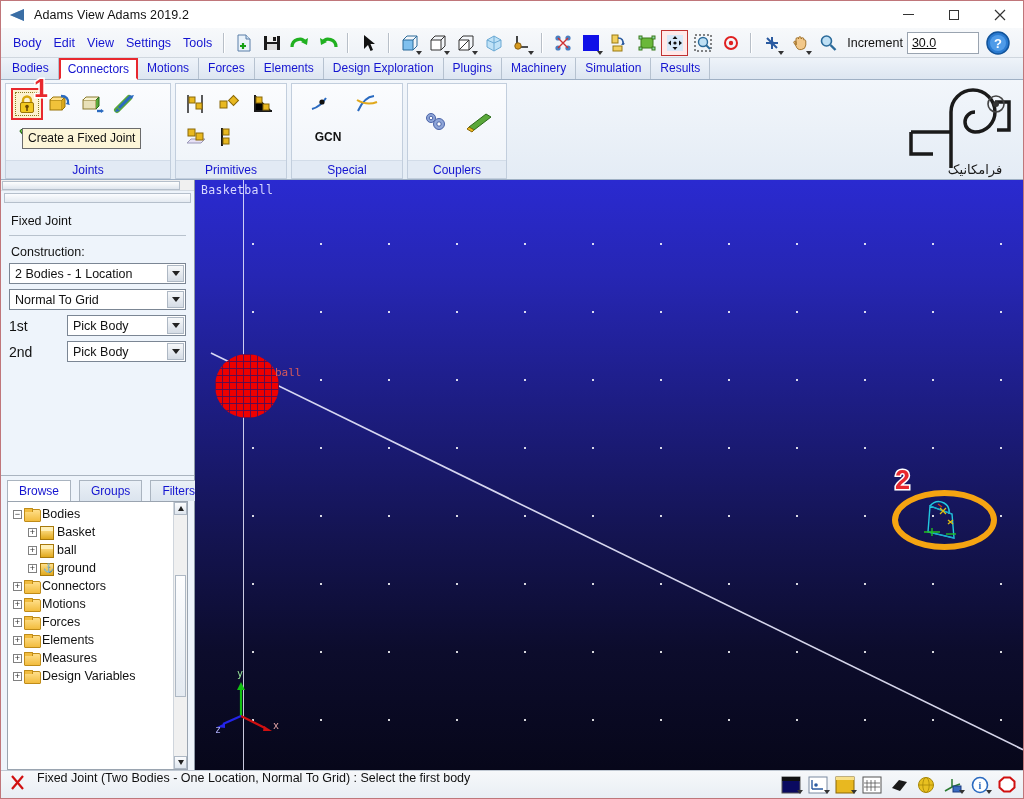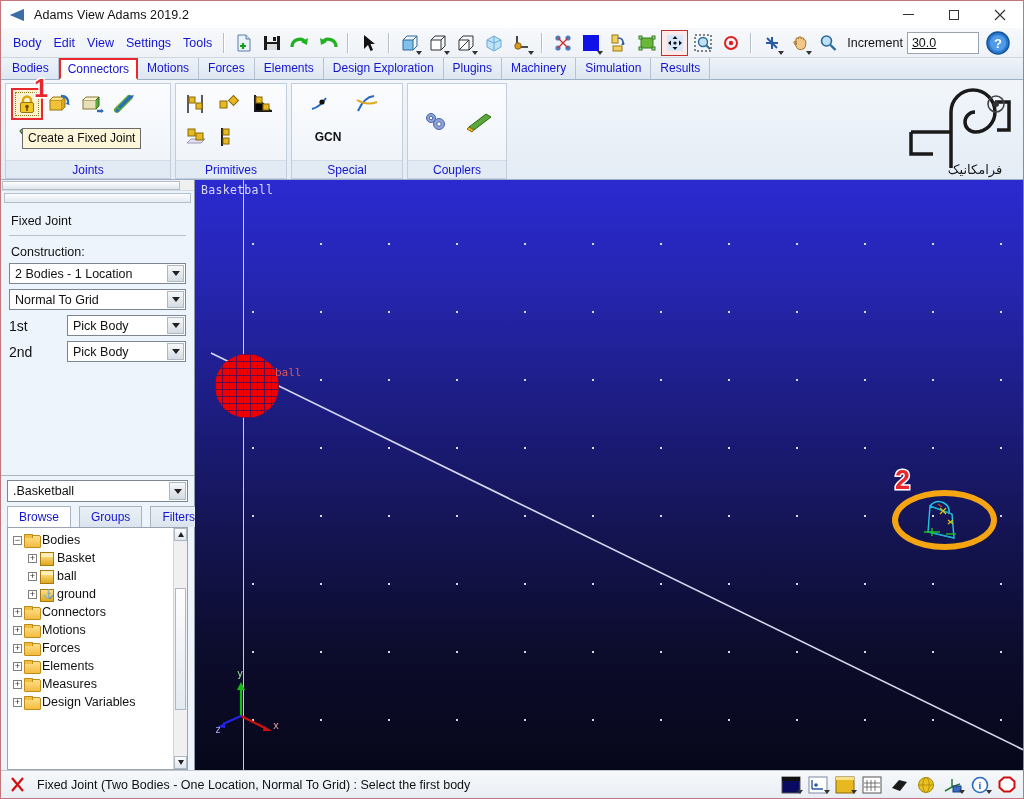--- a/index.html
+++ b/index.html
@@ -232,21 +232,21 @@
   .ellipse-hl {
     position:absolute; border:6px solid #f5a412; border-radius:50%;
   }
   .basket-wire { position:absolute; }
 
   .triad { position:absolute; }
   .triad span { position:absolute; font-size:10px; font-family:"DejaVu Sans Mono",monospace; }
 
   
   .statusbar {
-    height:28px; flex:0 0 28px; display:flex; align-items:center;
+    height:28px; flex:0 0 28px; display:flex; align-items:flex-start;
     background:linear-gradient(#f6f8fa,#e9eef4); border-top:1px solid #c0c8d2;
     position:relative;
   }
   .sb-icon { width:24px; height:24px; margin-left:5px; display:flex; align-items:center; justify-content:center; }
   .sb-text { font-size:12.5px; color:#111; margin-left:7px; }
   .sb-right { position:absolute; right:4px; top:0; height:28px; display:flex; align-items:center; gap:3px; }
   .sbi { width:24px;height:22px; display:flex; align-items:center; justify-content:center; position:relative; }
   .sbi .dd { position:absolute; right:0px; bottom:2px; width:0;height:0;
     border-left:3px solid transparent; border-right:3px solid transparent; border-top:4px solid #333; }
 </style>
@@ -657,26 +657,20 @@
             <span class="arrow">
                 <i></i>
               </span>
           </span>
         </div>
       </div>
 
       <div style="height:108px;"></div>
       <div class="lp-divider"></div>
 
-      <div class="combo model-combo">
-        <span>.Basketball</span>
-        <span class="arrow">
-            <i></i>
-          </span>
-      </div>
 
       <div class="btabs">
         <div class="btab active">Browse</div>
         <div class="btab">Groups</div>
         <div class="btab">Filters</div>
       </div>
 
       <div class="tree">
         <div class="tree-items">
           <div class="tnode" style="padding-left:2px;">

